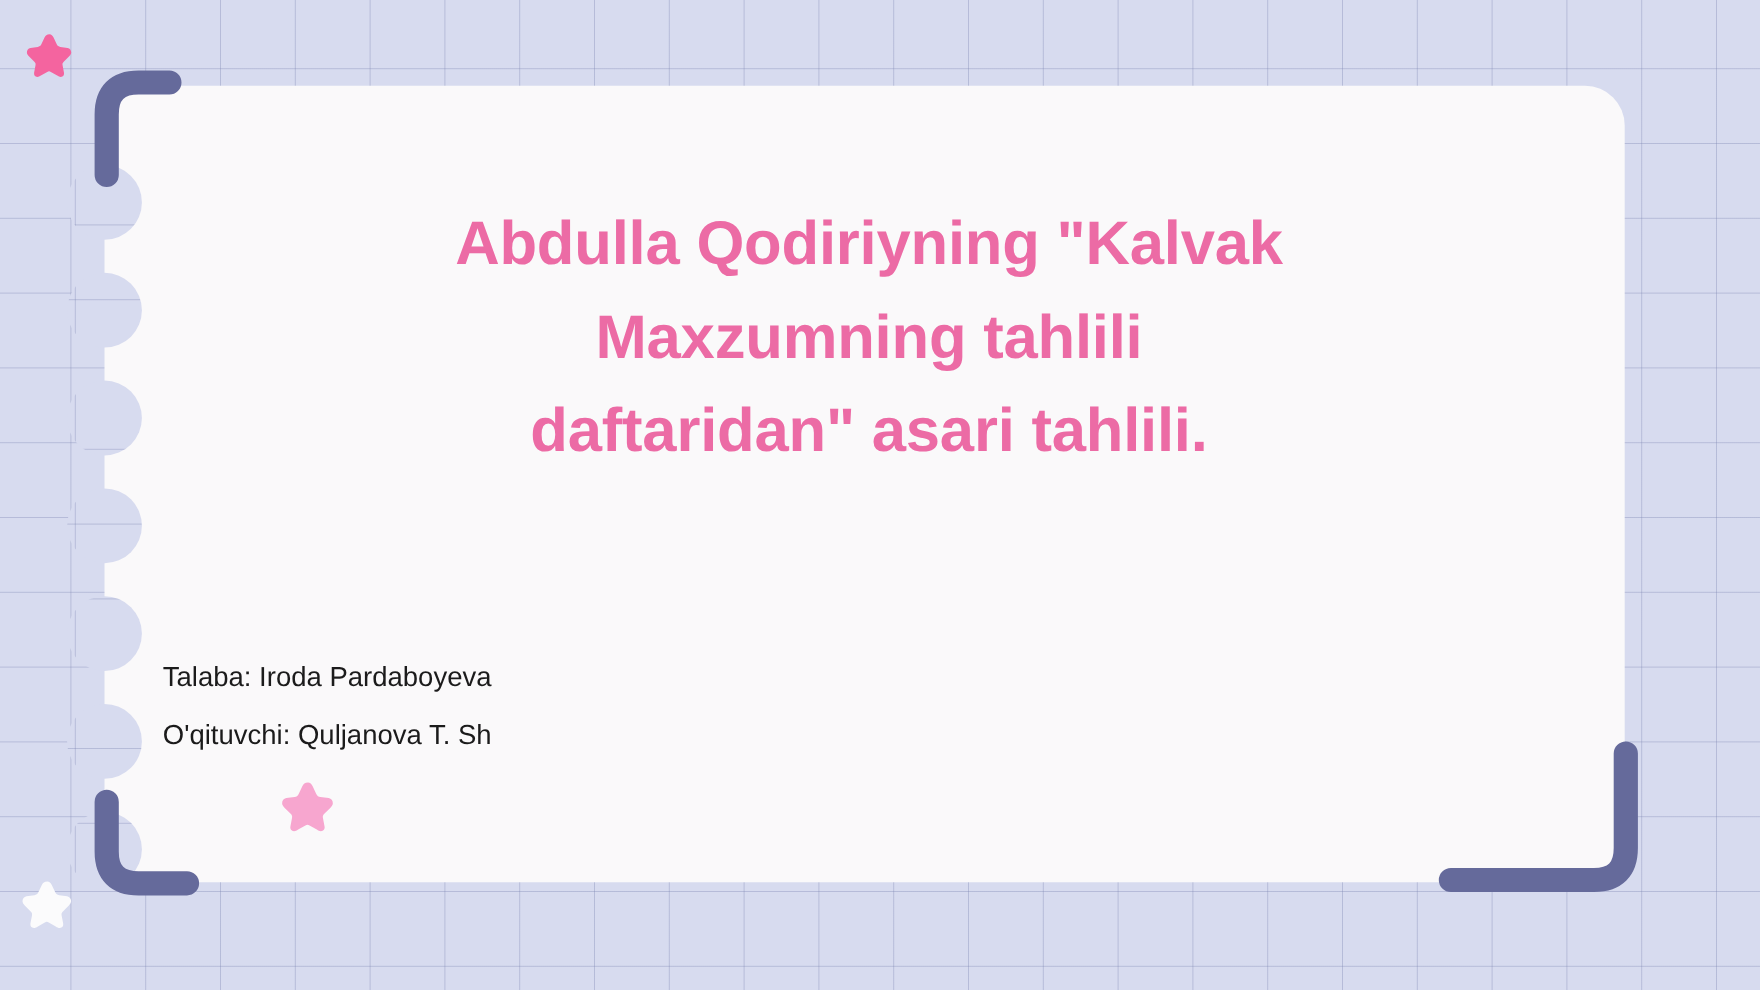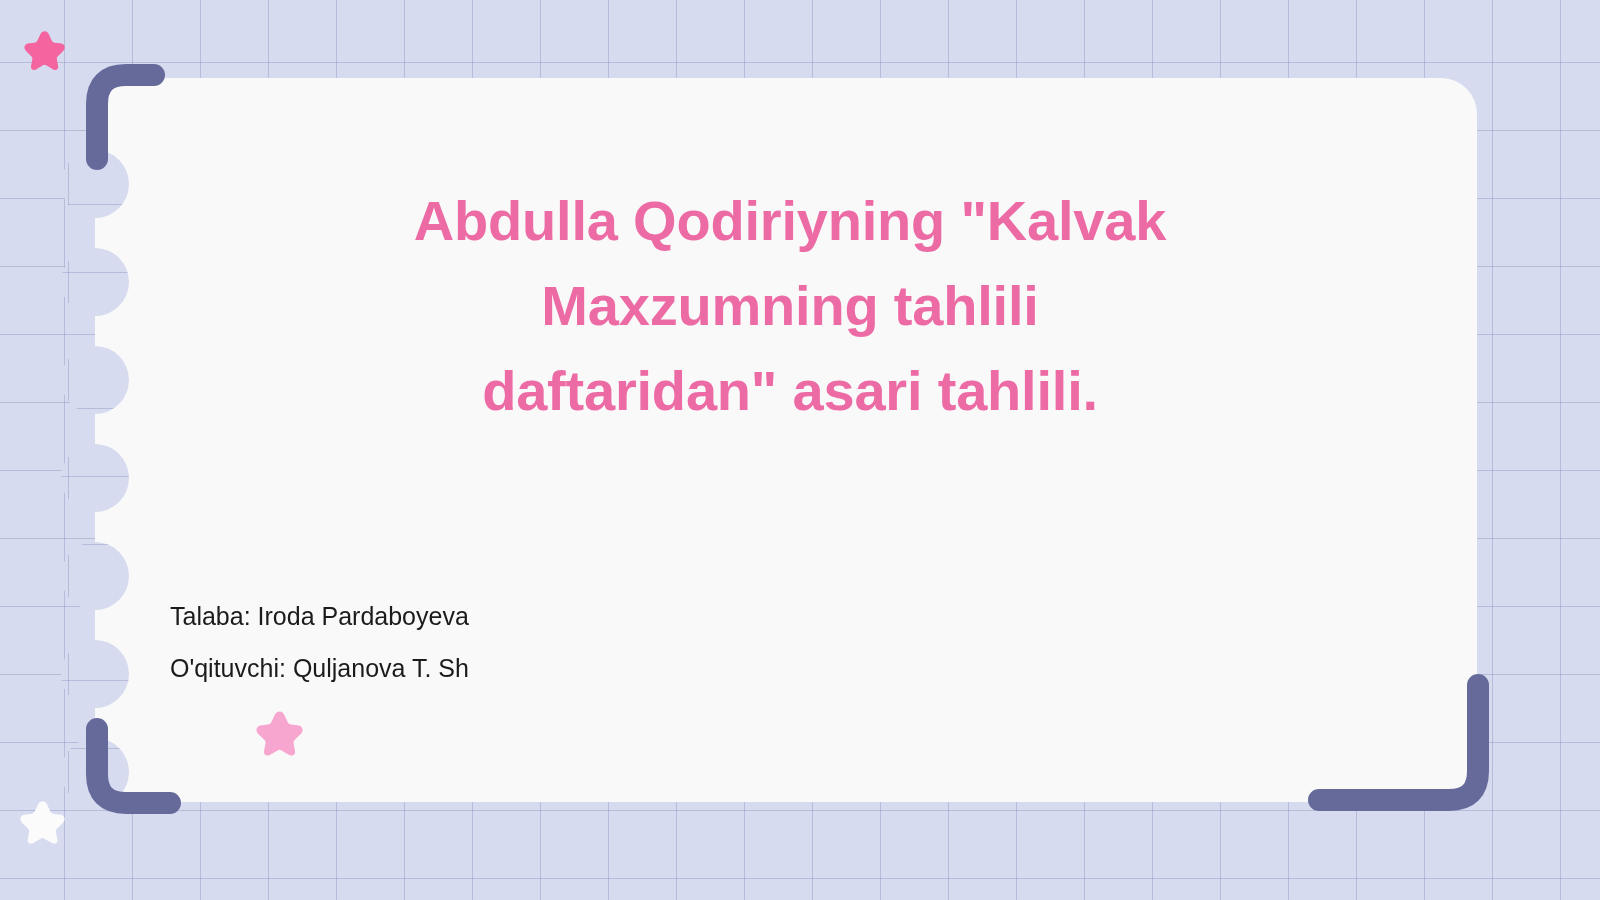--- a/index.html
+++ b/index.html
@@ -114,21 +114,21 @@
     color: #ec6ba5;
     font-size: 56px;
     font-weight: bold;
     line-height: 1.52;
     letter-spacing: -0.2px;
     z-index: 5;
   }
 
   #credits {
     position: absolute;
-    left: 170px;
+    left: 148px;
     top: 604px;
     z-index: 5;
   }
   .credit-line {
     color: #1b1b1b;
     font-size: 25px;
     line-height: 1.0;
     margin-bottom: 27px;
     white-space: nowrap;
   }

